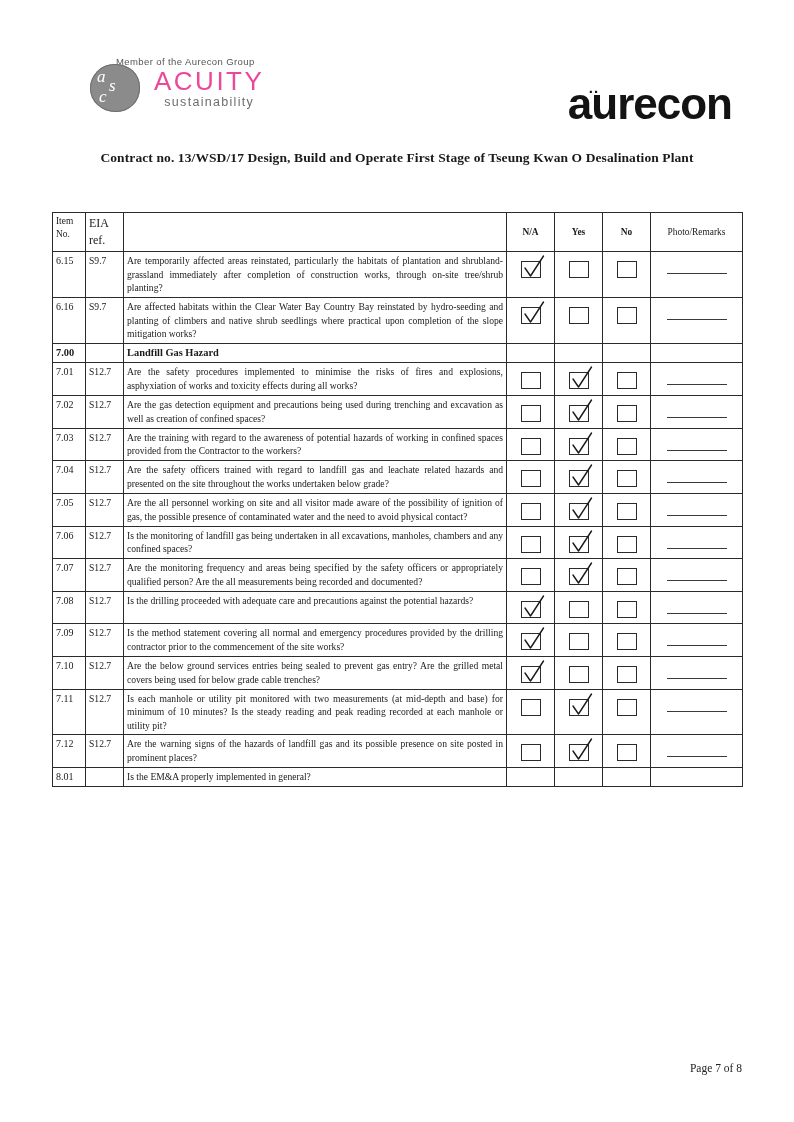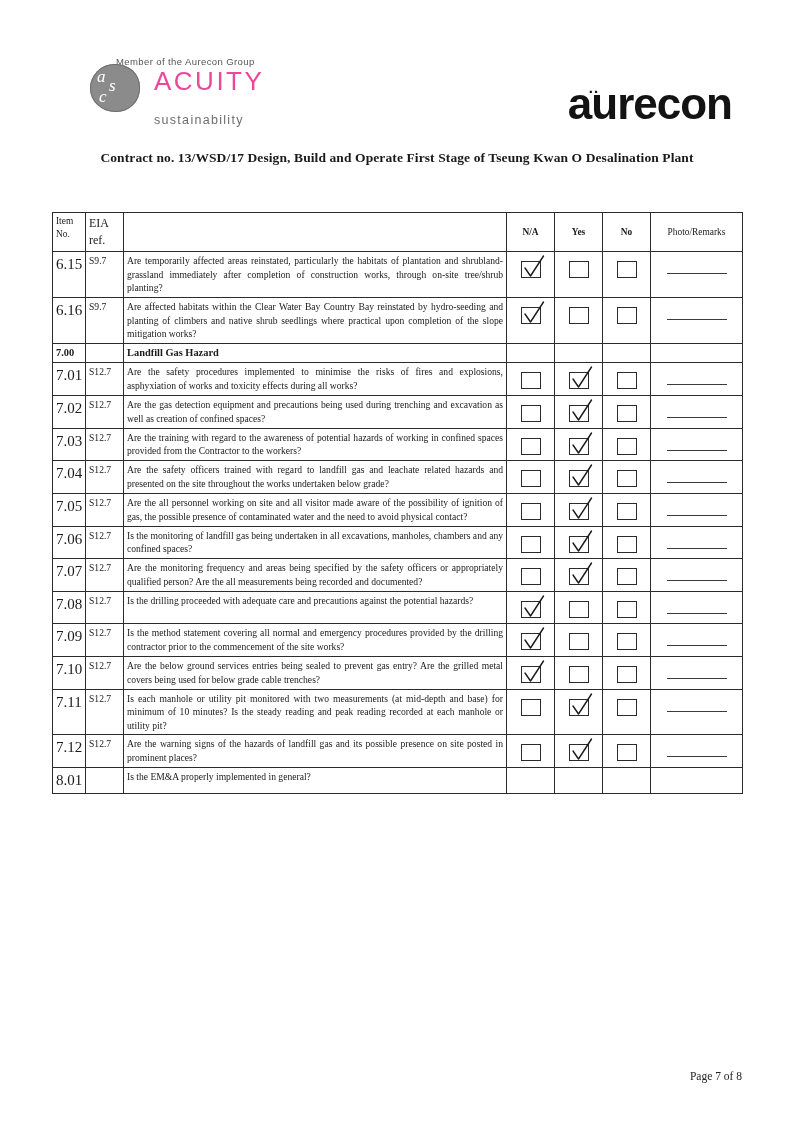--- a/index.html
+++ b/index.html
@@ -69,22 +69,22 @@
     font-size: 26px;
     letter-spacing: 2.5px;
     color: #ec4899;
     line-height: 1;
   }
   .acuity-sub {
     font-family: "Liberation Sans", sans-serif;
     font-size: 12.5px;
     letter-spacing: 1.3px;
     color: #6d6d6d;
-    text-align: left;
-    margin-top: 19px;
+    text-align: center;
+    margin-top: 1px;
   }
   .acuity-member {
     font-family: "Liberation Sans", sans-serif;
     font-size: 9.5px;
     color: #555;
     letter-spacing: .4px;
     margin-top: 16px;
     margin-left: 50px;
     padding-left: 14px;
   }
@@ -151,21 +151,21 @@
   .hdr-eia { font-size: 12px; }
   .hdr-ans {
     text-align: center;
     vertical-align: top;
     border-bottom: 1px solid #2b2b2b;
   }
   .hdr-ans span { display: inline-block; padding-top: 11px; font-size: 9.4px; font-weight: bold; }
   .hdr-photo { text-align: center; }
   .hdr-photo span { display: inline-block; padding-top: 11px; font-size: 9.4px; }
 
-  td.item { font-size: 15px; white-space: nowrap; }
+  td.item { font-size: 10px; white-space: nowrap; }
   td.eia  { font-size: 9.6px; white-space: nowrap; }
   td.desc { text-align: justify; padding-right: 5px; }
   td.ans  { text-align: center; position: relative; }
   td.photo{ text-align: center; }
 
   .row-section td.item,
   .row-section td.desc { font-weight: bold; font-size: 10.4px; }
 
   
   .cb {
@@ -194,21 +194,21 @@
     width: 60px;
     border-bottom: 1px solid #3a3a3a;
     height: 14px;
     margin-top: 6px;
   }
 
   
   .footer {
     position: absolute;
     right: 52px;
-    bottom: 40px;
+    bottom: 48px;
     font-family: "Liberation Serif", serif;
     font-size: 11.5px;
     color: #222;
   }
 </style>
 </head>
 <body>
 
 <div class="page">
 

